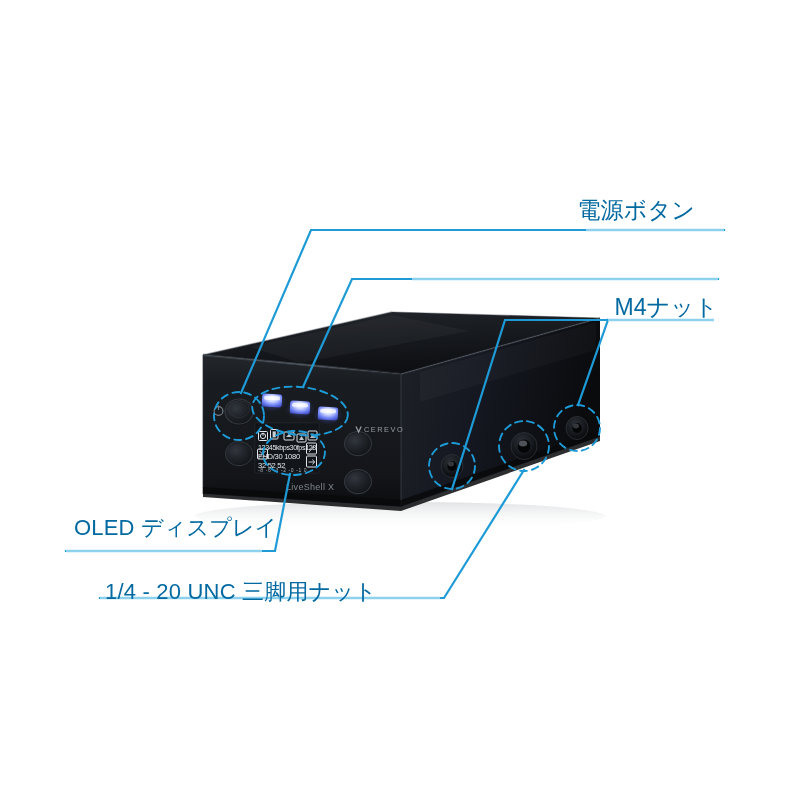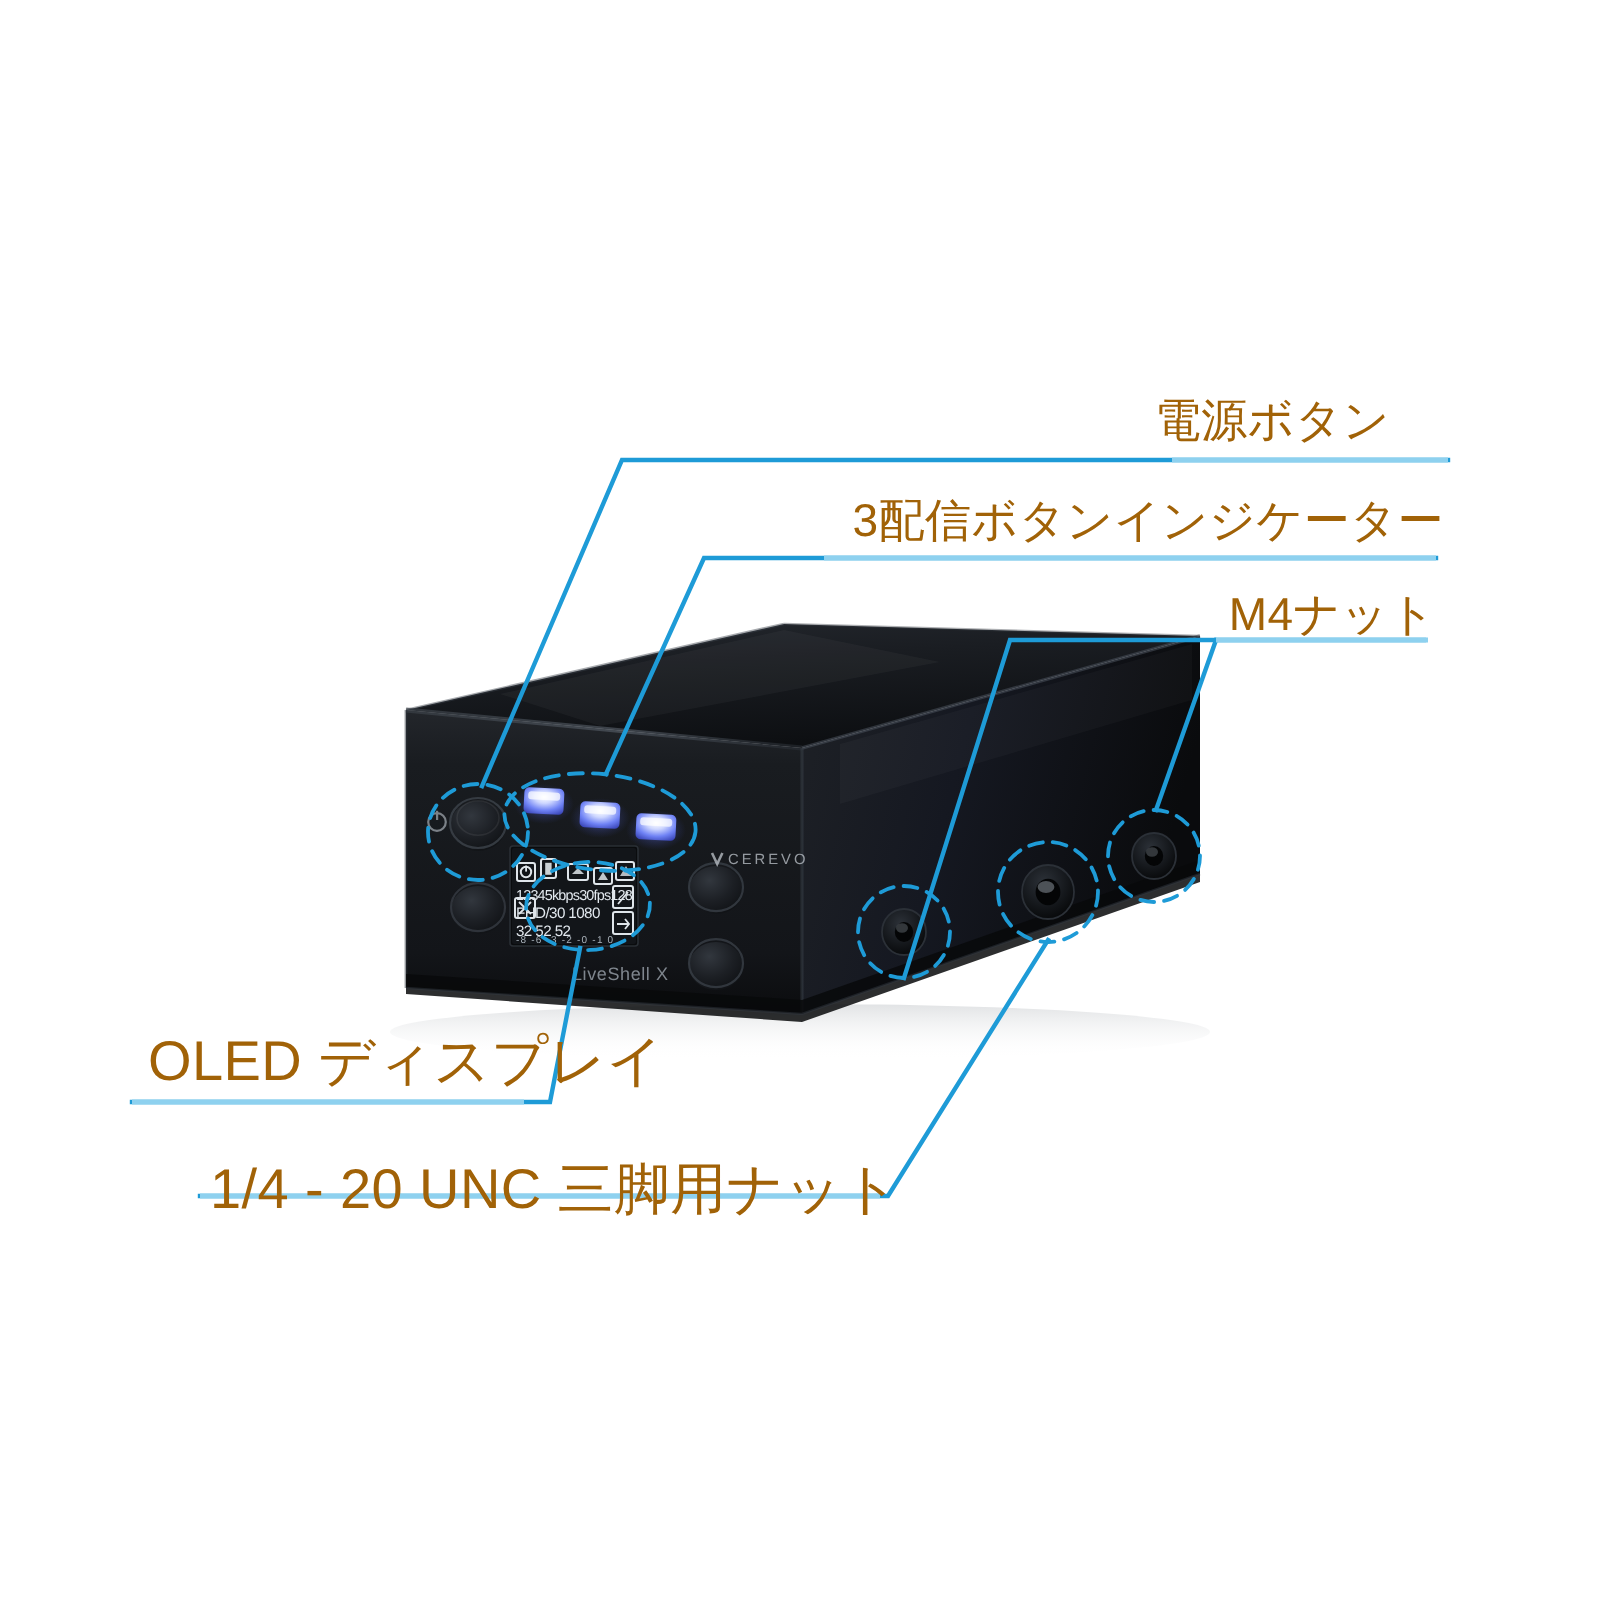--- a/index.html
+++ b/index.html
@@ -9,28 +9,28 @@
     background:#ffffff;
     font-family:"Liberation Sans","DejaVu Sans",sans-serif;
     overflow:hidden;
     position:relative;
   }
   #stage{position:absolute;inset:0;width:800px;height:800px;}
   #art{position:absolute;left:0;top:0;width:800px;height:800px;}
 
   .callout{
     position:absolute;
-    color:#a16207;
+    color:#0369a1;
     font-size:23px;
     line-height:1.1;
     white-space:nowrap;
     letter-spacing:.2px;
     -webkit-font-smoothing:antialiased;
   }
-  .callout.sm{font-size:28px;}
+  .callout.sm{font-size:22px;}
 
   #lbl-power   {right:105px; top:198px;}
   #lbl-indic   {right:78px;  top:248px;}
   #lbl-m4      {right:82px;  top:295px;}
   #lbl-oled    {left:74px;   top:516px;}
   #lbl-tripod  {left:105px;  top:580px;}
 </style>
 </head>
 <body>
 
@@ -259,21 +259,20 @@
       <line x1="586" y1="230" x2="724" y2="230"></line>
       <line x1="412" y1="279" x2="718" y2="279"></line>
       <line x1="608" y1="320" x2="714" y2="320"></line>
       <line x1="66" y1="551" x2="262" y2="551"></line>
       <line x1="100" y1="598" x2="440" y2="598"></line>
     </g>
   </svg>
 
   <div class="callout" id="lbl-power">電源ボタン</div>
 
-  <div class="callout" id="lbl-indic">3配信ボタンインジケーター</div>
 
   <div class="callout" id="lbl-m4">M4ナット</div>
 
   <div class="callout sm" id="lbl-oled">OLED ディスプレイ</div>
 
   <div class="callout sm" id="lbl-tripod">1/4 - 20 UNC 三脚用ナット</div>
 
 </div>
 
 </body></html>

